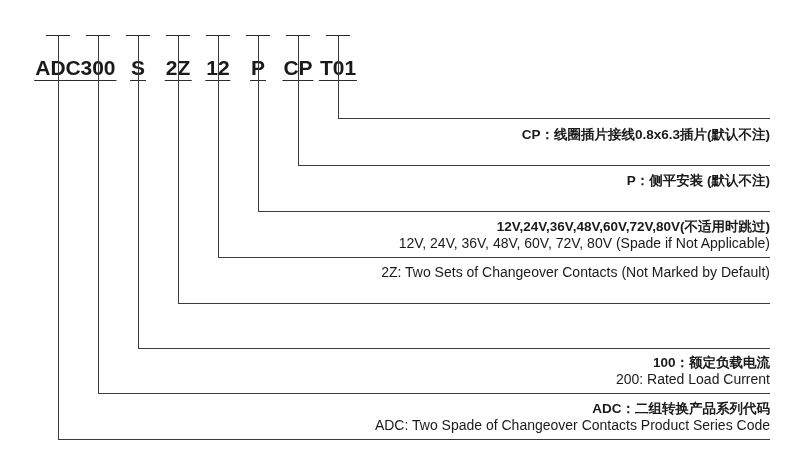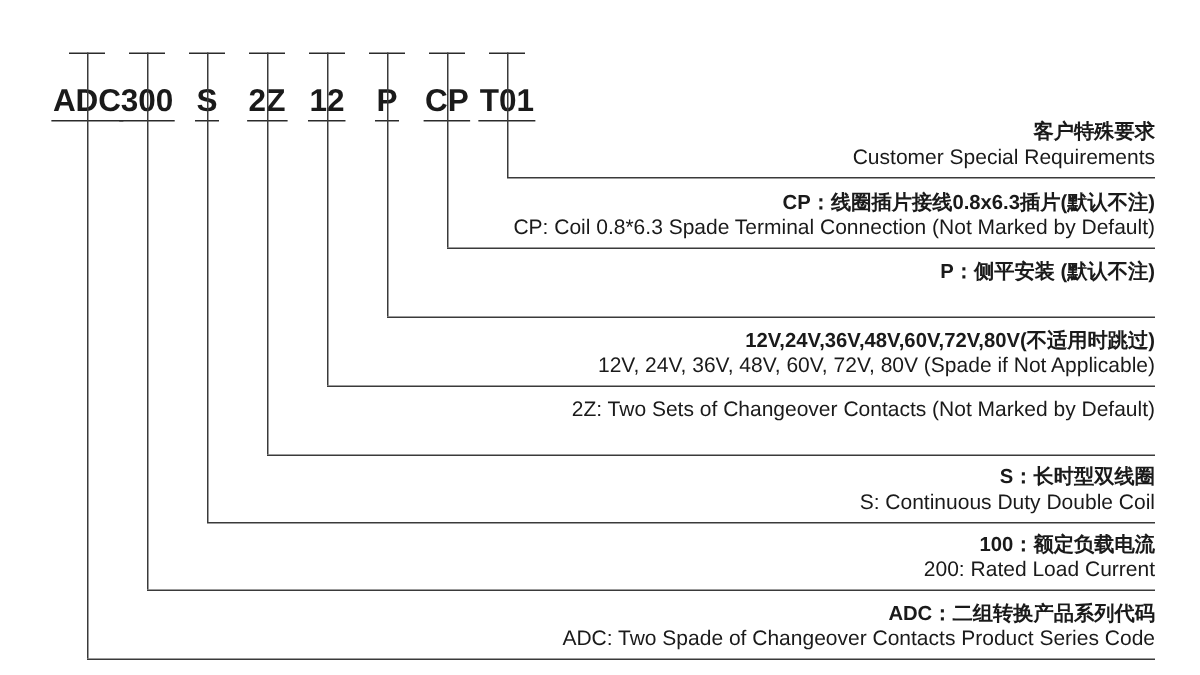--- a/index.html
+++ b/index.html
@@ -140,47 +140,38 @@
 
   <div class="leader-v" style="left:138px; top:35px;  height:313px;"></div>
   <div class="leader-h" style="left:138px; top:348px; width:632px;"></div>
 
   <div class="leader-v" style="left:98px;  top:35px;  height:358px;"></div>
   <div class="leader-h" style="left:98px;  top:393px; width:672px;"></div>
 
   <div class="leader-v" style="left:58px;  top:35px;  height:404px;"></div>
   <div class="leader-h" style="left:58px;  top:439px; width:712px;"></div>
 
-  <div class="desc-row" style="top:79px;">
-    <div class="desc-cn">客户特殊要求</div>
-    <div class="desc-en">Customer Special Requirements</div>
-  </div>
 
   <div class="desc-row" style="top:126px;text-align:right;">
     <div class="desc-cn">CP：线圈插片接线0.8x6.3插片(默认不注)</div>
-    <div class="desc-en">CP: Coil 0.8*6.3 Spade Terminal Connection (Not Marked by Default)</div>
   </div>
 
   <div class="desc-row" style="top:172px;">
     <div class="desc-cn">P：侧平安装 (默认不注)</div>
   </div>
 
   <div class="desc-row" style="top:218px;">
     <div class="desc-cn">12V,24V,36V,48V,60V,72V,80V(不适用时跳过)</div>
     <div class="desc-en">12V, 24V, 36V, 48V, 60V, 72V, 80V (Spade if Not Applicable)</div>
   </div>
 
   <div class="desc-row" style="top:264px;">
     <div class="desc-en">2Z: Two Sets of Changeover Contacts (Not Marked by Default)</div>
   </div>
 
-  <div class="desc-row" style="top:309px;">
-    <div class="desc-cn">S：长时型双线圈</div>
-    <div class="desc-en">S: Continuous Duty Double Coil</div>
-  </div>
 
   <div class="desc-row" style="top:354px;">
     <div class="desc-cn">100：额定负载电流</div>
     <div class="desc-en">200: Rated Load Current</div>
   </div>
 
   <div class="desc-row" style="top:400px;">
     <div class="desc-cn">ADC：二组转换产品系列代码</div>
     <div class="desc-en">ADC: Two Spade of Changeover Contacts Product Series Code</div>
   </div>

